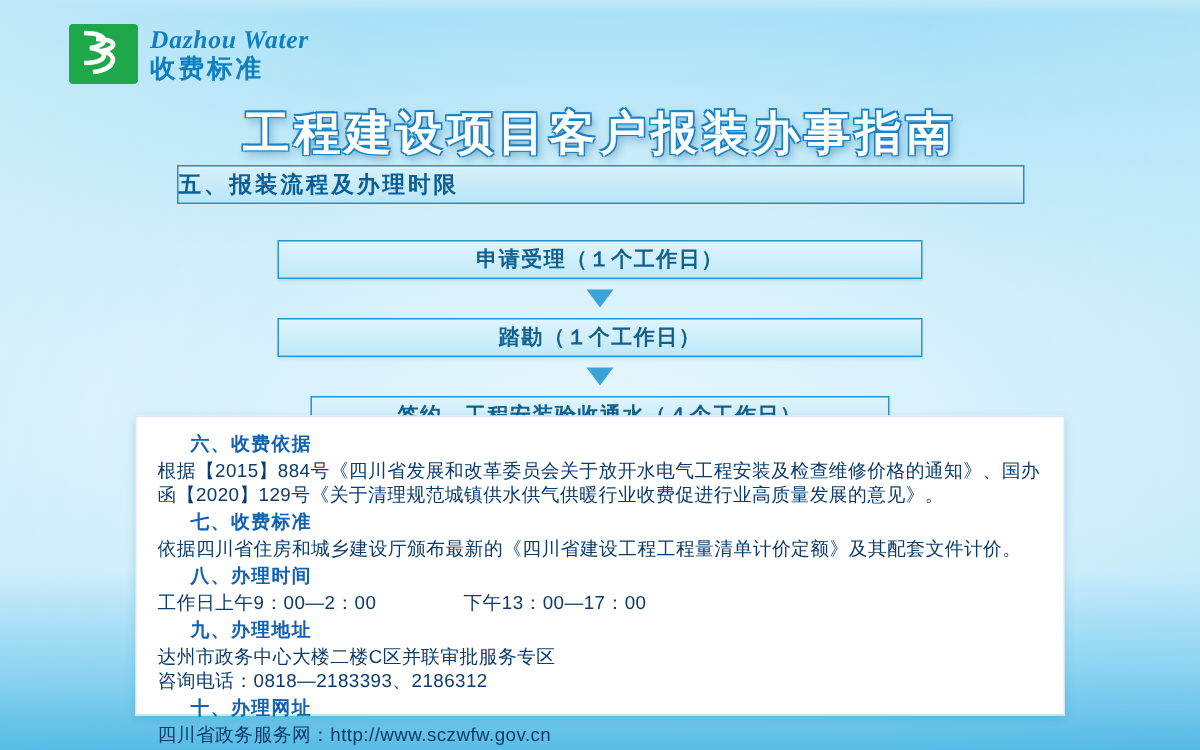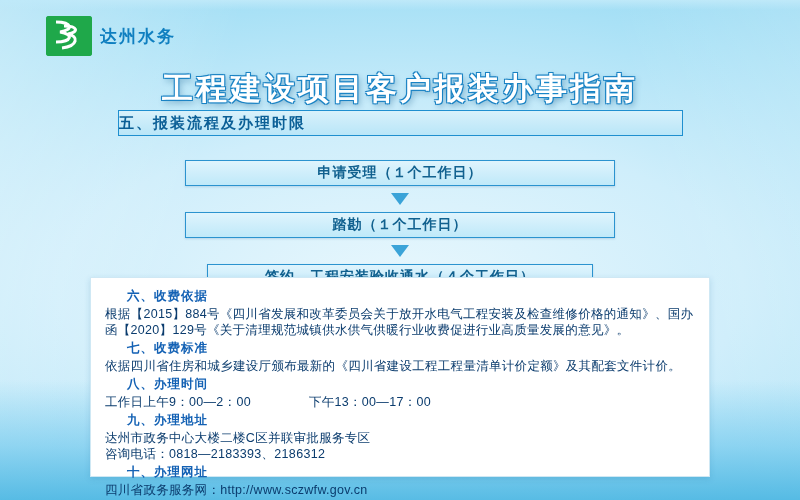--- a/index.html
+++ b/index.html
@@ -211,21 +211,22 @@
 
   <div class="logo-block">
     <div class="logo-mark">
       <svg width="46" height="40" viewBox="0 0 46 40" aria-hidden="true">
         <rect x="0" y="0" width="46" height="40" fill="#1fa84a"></rect>
         <path d="M10 6 C26 6, 28 14, 14 16 C28 18, 26 26, 10 26" fill="none" stroke="#ffffff" stroke-width="3"></path>
         <path d="M18 10 C32 10, 33 16, 22 18 C33 20, 32 30, 16 32" fill="none" stroke="#ffffff" stroke-width="3"></path>
       </svg>
     </div>
     <div class="logo-text">
-      <div class="logo-cn">达州水务</div>
+      <div class="logo-en">Dazhou Water</div>
+      <div class="logo-cn">收费标准</div>
     </div>
   </div>
 
   <div class="main-title">工程建设项目客户报装办事指南</div>
 
   <div class="section-banner">
     <span class="txt">五、报装流程及办理时限</span>
   </div>
 
   <div class="flow">

